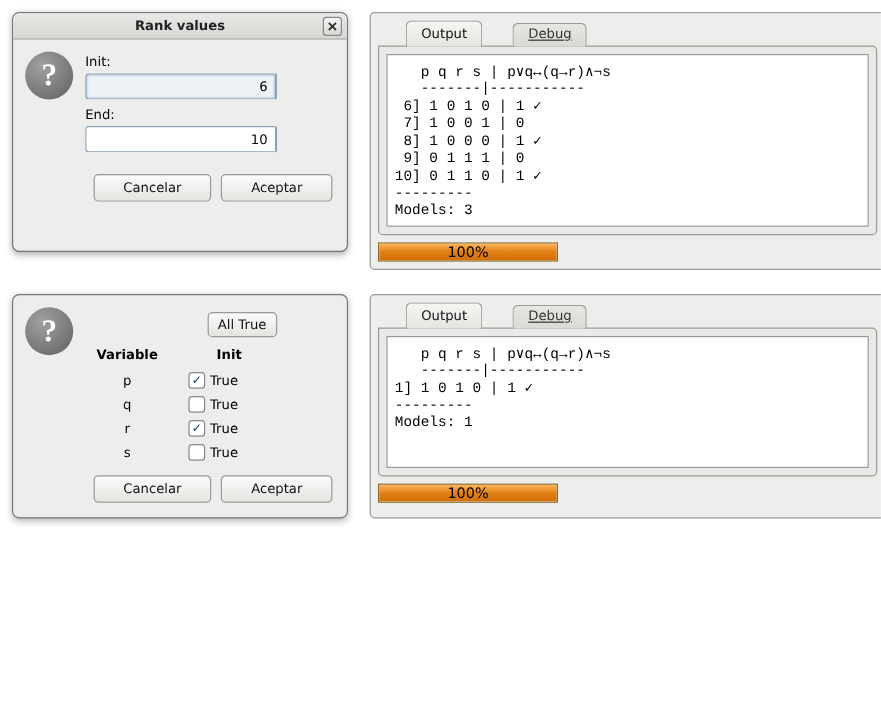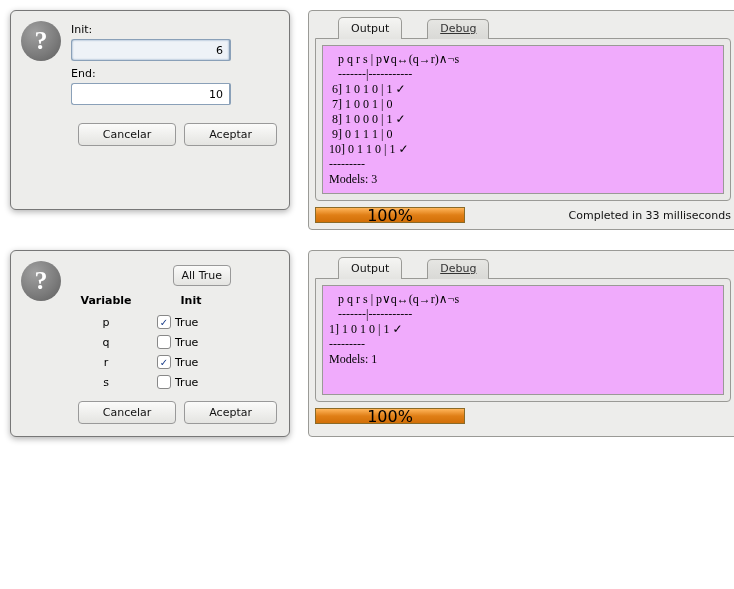--- a/index.html
+++ b/index.html
@@ -189,24 +189,24 @@
     text-decoration: underline;
   }
   .console-wrap {
     border: 1px solid #9a9a96;
     background: #e9e9e7;
     padding: 6px;
     border-radius: 0 4px 4px 4px;
     margin-top: -1px;
   }
   .console {
-    background: #f0abfc;
+    background: #ffffff;
     border: 1px solid #9a9a96;
     padding: 6px;
-    font-family: Liberation Serif, serif;
+    font-family: Liberation Mono, monospace;
     font-size: 12px;
     white-space: pre;
     min-height: 140px;
     color: #000;
   }
   .status-row {
     display: flex;
     align-items: center;
     gap: 10px;
     margin-top: 6px;
@@ -219,38 +219,46 @@
     position: relative;
     overflow: hidden;
   }
   .progress-fill {
     position: absolute;
     inset: 0;
     background: linear-gradient(#ffb55a, #e07f16 50%, #d26f07);
     display: flex;
     align-items: center;
     justify-content: center;
-    font-size: 16px;
+    font-size: 12px;
     color: #000;
   }
   .status-text {
     flex: 1;
     text-align: right;
     color: #111;
   }
 
   
   .console.small { min-height: 110px; }
 </style>
 </head>
 <body>
 
 <div class="grid">
 
   <div class="dialog" style="height:200px;">
+    <div class="titlebar">
+      <span>Rank values</span>
+      <div class="close-btn">
+        <svg width="8" height="8" viewBox="0 0 8 8">
+            <path d="M1 1 L7 7 M7 1 L1 7" stroke="#333" stroke-width="1.5"></path>
+          </svg>
+      </div>
+    </div>
     <div class="dialog-body">
       <div class="q-icon">?</div>
       <div class="form-area">
         <label>Init:</label>
         <div class="spin">
           <input class="focus" value="6" style="">
           <div class="spin-btns">
             <div>▲</div>
             <div>▼</div>
           </div>
@@ -286,21 +294,20 @@
 10] 0 1 1 0 | 1 ✓
 ---------
 Models: 3</div>
     </div>
     <div class="status-row">
       <div class="progress">
         <div class="progress-fill">
           <span>100%</span>
         </div>
       </div>
-      <div class="status-text">Completed in 33 milliseconds</div>
     </div>
   </div>
 
   <div class="dialog">
     <div class="dialog-body">
       <div class="q-icon">?</div>
       <div class="form-area">
         <div class="var-table">
           <div></div>
           <div class="all-true-row">

